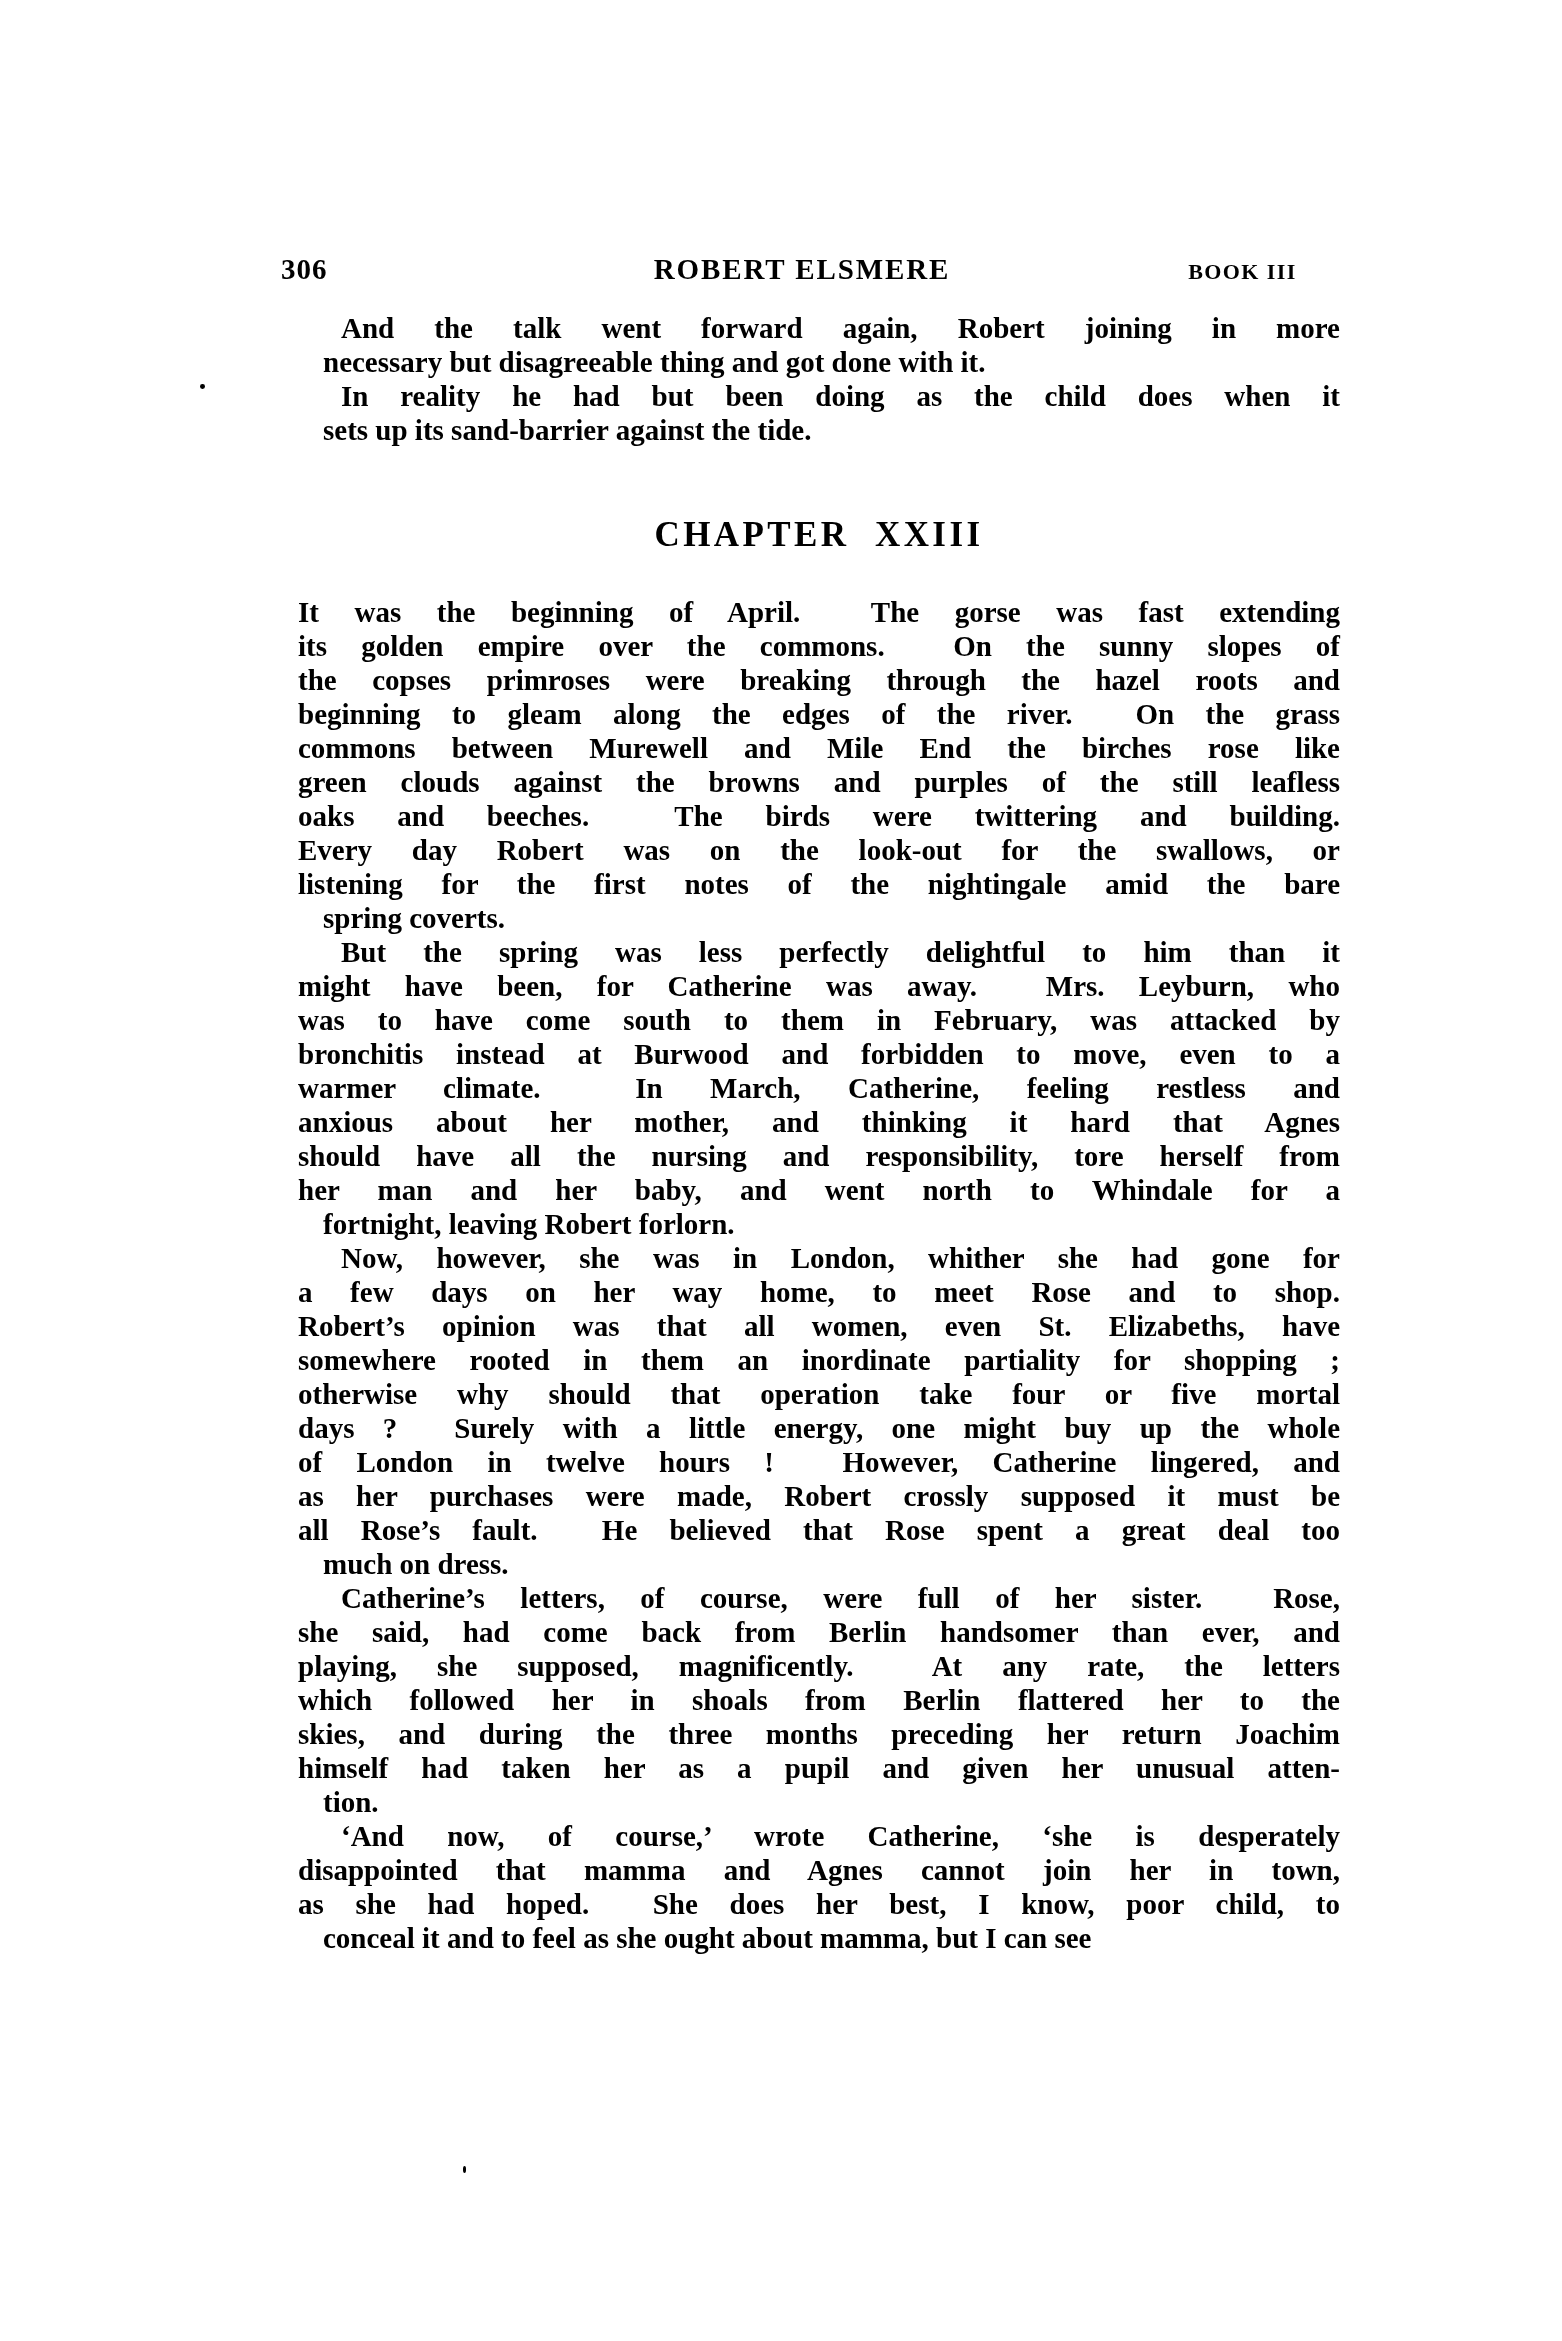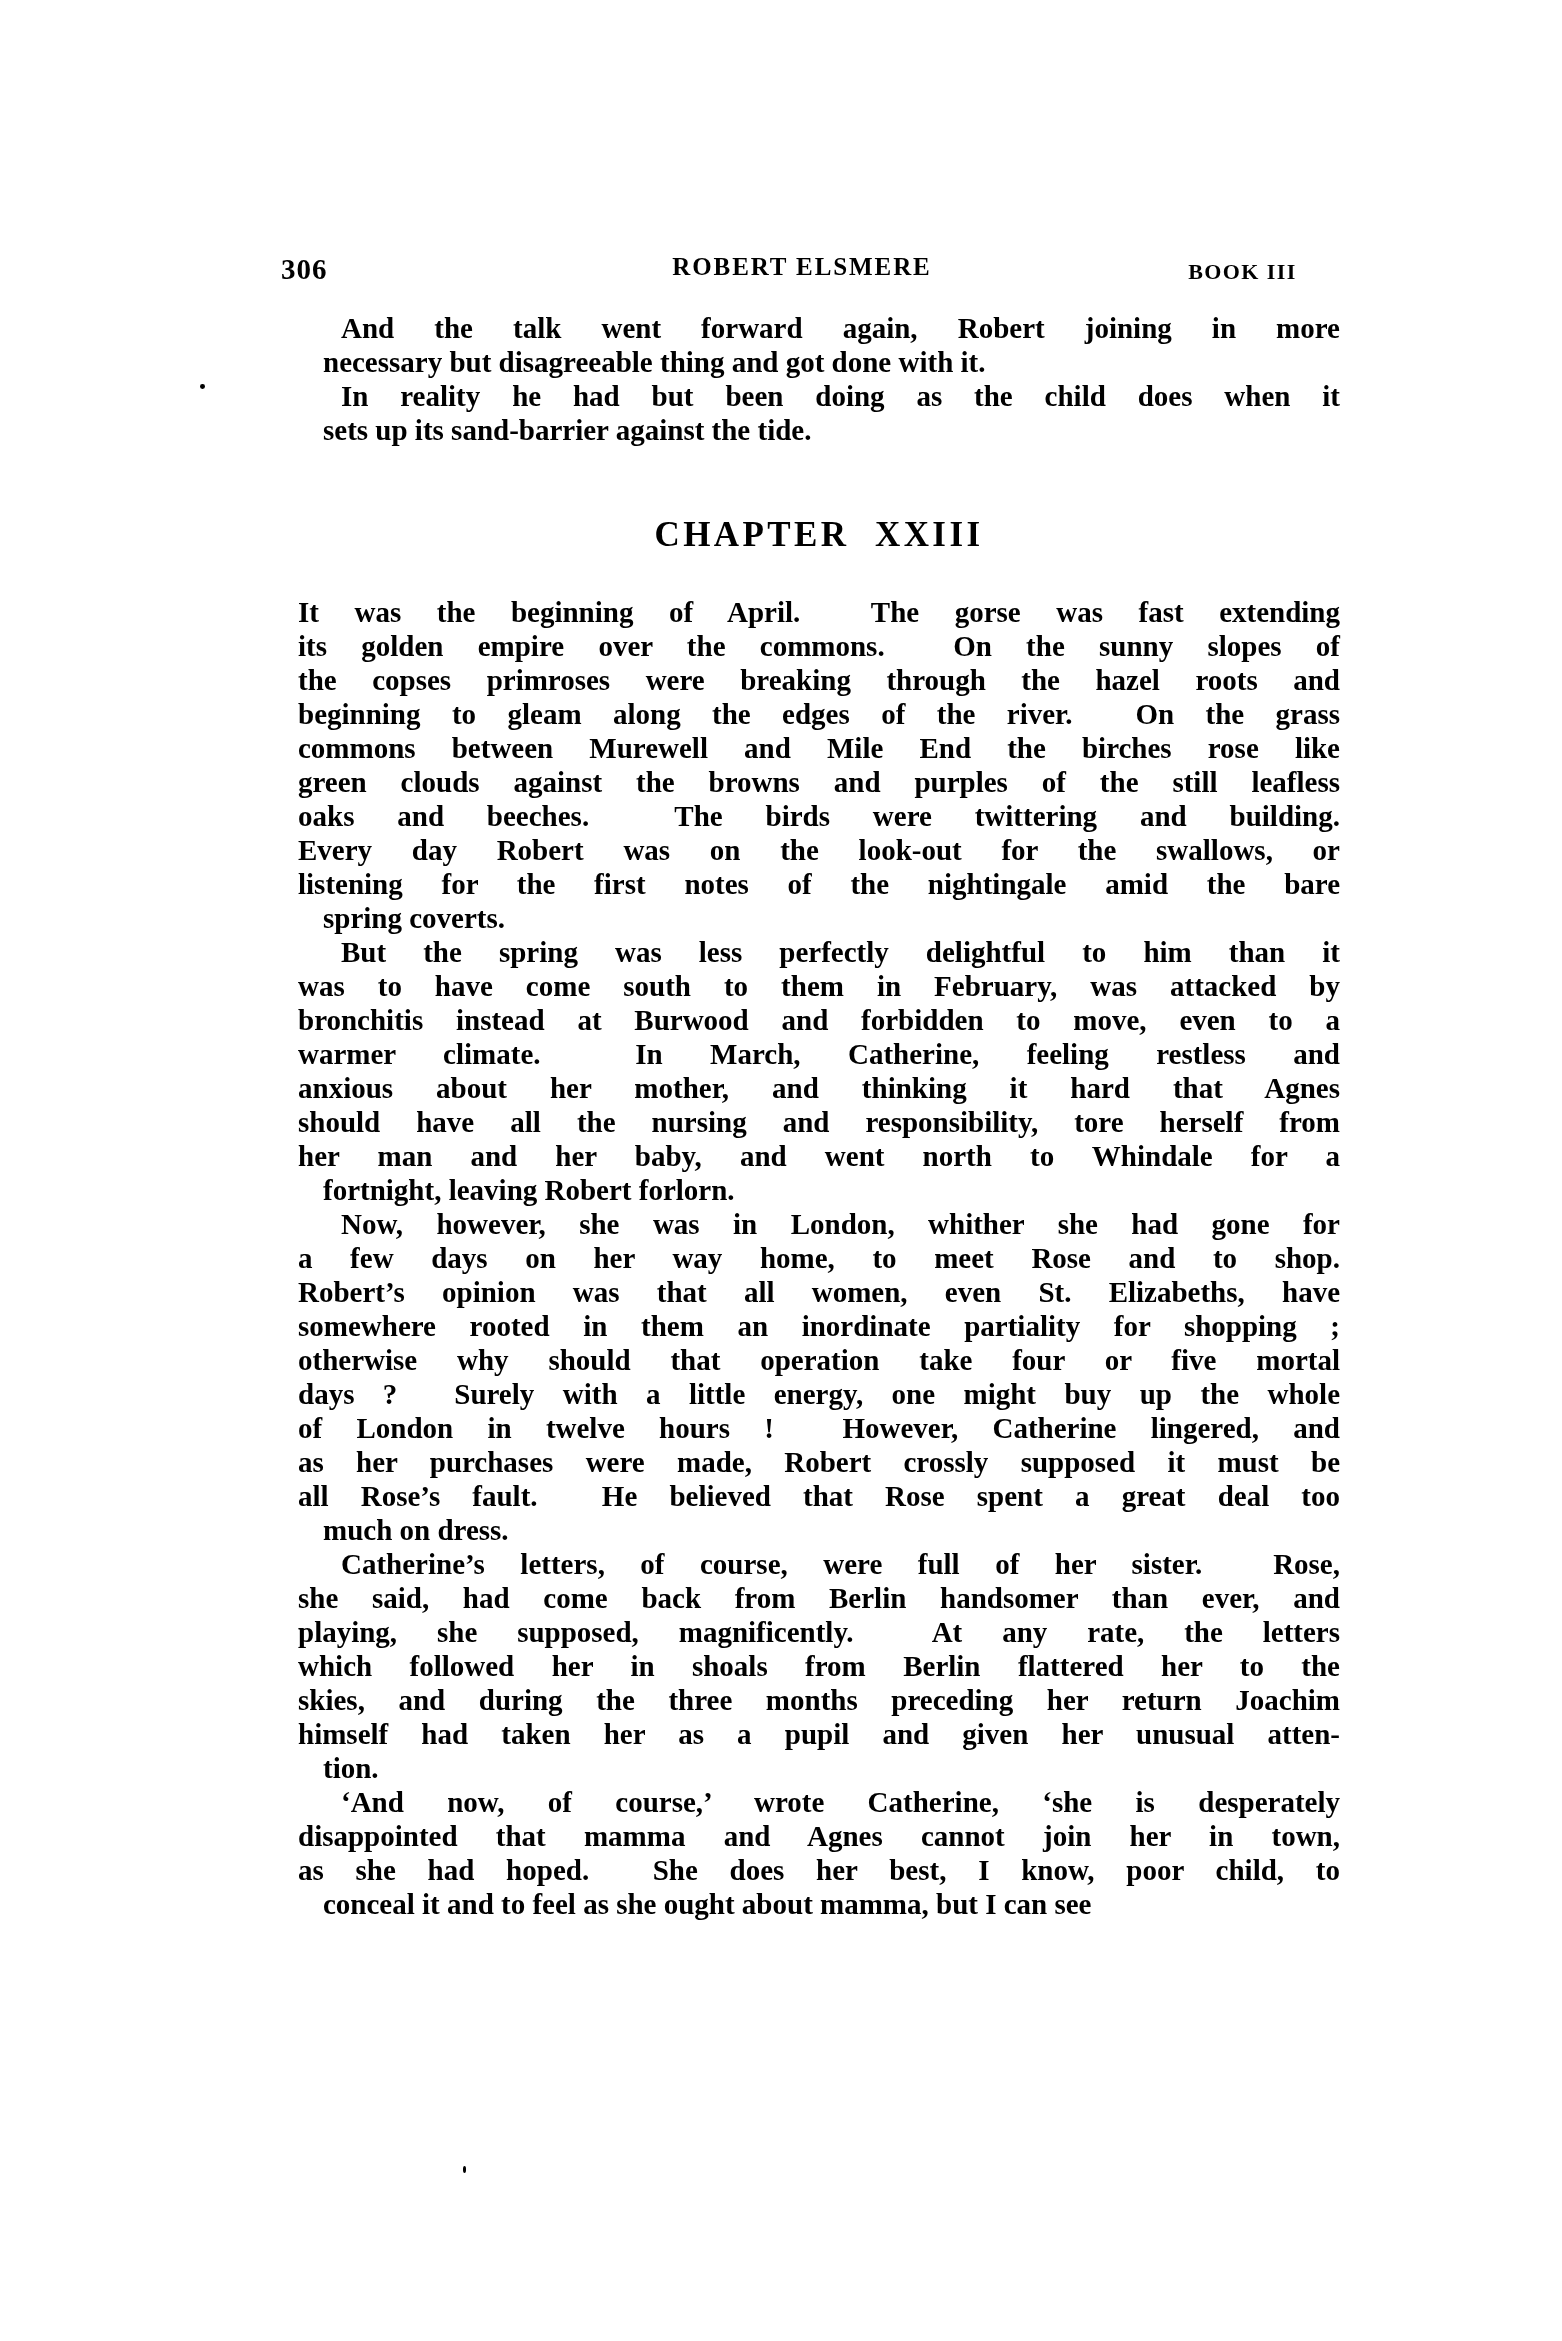--- a/index.html
+++ b/index.html
@@ -28,21 +28,21 @@
     top: 0;
     font-size: 29px;
     font-weight: bold;
     letter-spacing: 1px;
   }
   .running-title {
     position: absolute;
     left: 50%;
     top: 0;
     transform: translateX(-50%);
-    font-size: 25px;
+    font-size: 29px;
     font-weight: bold;
     letter-spacing: 1.9px;
     white-space: nowrap;
     text-align: center;
   }
   .book-label {
     position: absolute;
     right: 26.4px;
     top: 5.8px;
     font-size: 22px;
@@ -118,20 +118,21 @@
       <div class="line">beginning to gleam along the edges of the river.  On the grass</div>
       <div class="line">commons between Murewell and Mile End the birches rose like</div>
       <div class="line">green clouds against the browns and purples of the still leafless</div>
       <div class="line">oaks and beeches.  The birds were twittering and building.</div>
       <div class="line">Every day Robert was on the look-out for the swallows, or</div>
       <div class="line">listening for the first notes of the nightingale amid the bare</div>
       <div class="line last">spring coverts.</div>
     </div>
     <div class="paragraph">
       <div class="line indent">But the spring was less perfectly delightful to him than it</div>
+      <div class="line">might have been, for Catherine was away.  Mrs. Leyburn, who</div>
       <div class="line">was to have come south to them in February, was attacked by</div>
       <div class="line">bronchitis instead at Burwood and forbidden to move, even to a</div>
       <div class="line">warmer climate.  In March, Catherine, feeling restless and</div>
       <div class="line">anxious about her mother, and thinking it hard that Agnes</div>
       <div class="line">should have all the nursing and responsibility, tore herself from</div>
       <div class="line">her man and her baby, and went north to Whindale for a</div>
       <div class="line last">fortnight, leaving Robert forlorn.</div>
     </div>
     <div class="paragraph">
       <div class="line indent">Now, however, she was in London, whither she had gone for</div>

